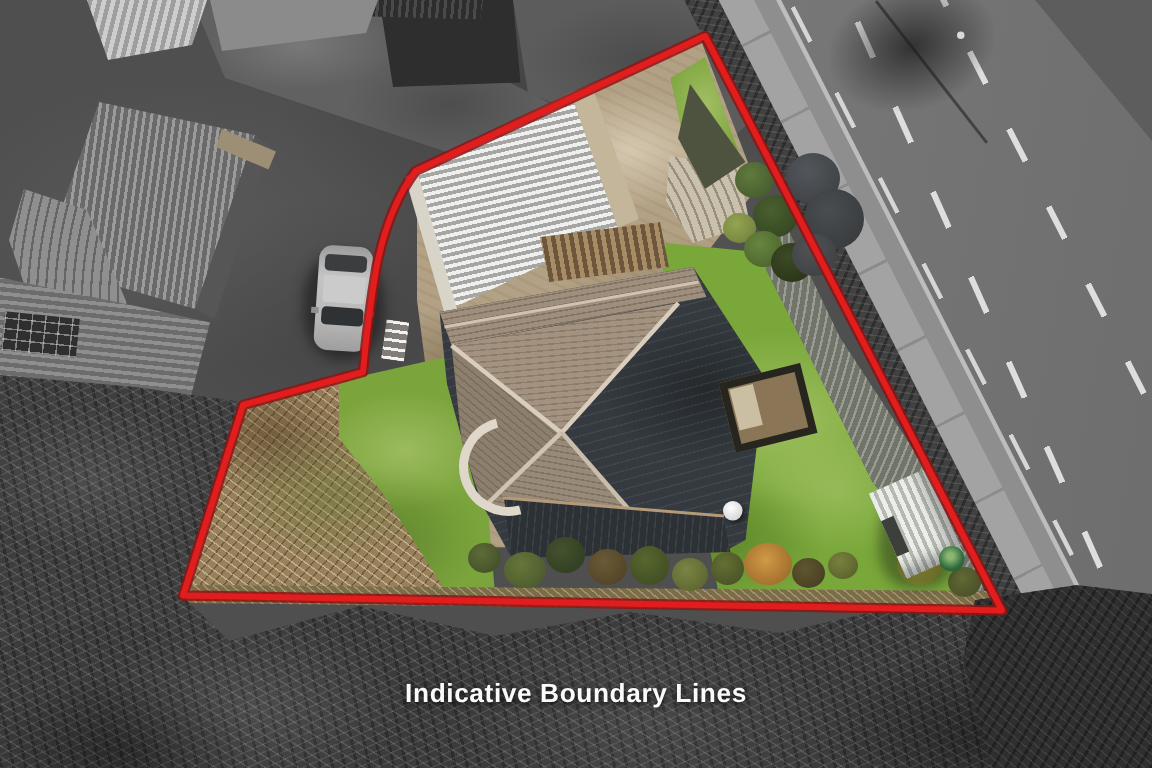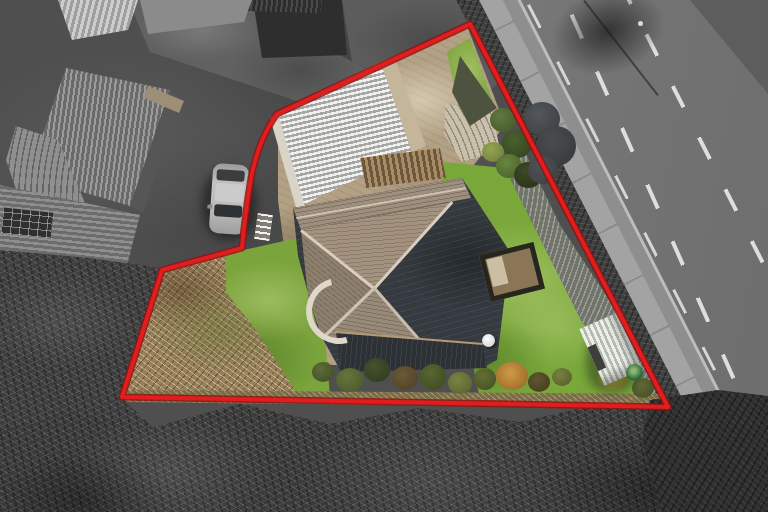--- a/index.html
+++ b/index.html
@@ -133,13 +133,14 @@
 
   <div class="ly" style="clip-path:polygon(0 430px,70px 412px,150px 428px,240px 404px,330px 424px,420px 408px,520px 422px,600px 404px,660px 408px,710px 424px,768px 402px,768px 512px,0 512px);background:#3b3b3b;background-image:radial-gradient(100px 60px at 170px 470px,rgba(255,255,255,.09),transparent),radial-gradient(130px 70px at 430px 480px,rgba(255,255,255,.07),transparent),radial-gradient(110px 60px at 660px 490px,rgba(0,0,0,.35),transparent),radial-gradient(90px 50px at 80px 500px,rgba(0,0,0,.3),transparent),repeating-linear-gradient(33deg,rgba(220,220,220,.14) 0 1px,transparent 1px 6px),repeating-linear-gradient(-24deg,rgba(200,200,200,.12) 0 1px,transparent 1px 5px),repeating-linear-gradient(78deg,rgba(0,0,0,.25) 0 2px,transparent 2px 8px);"></div>
 
   <div class="ly" style="clip-path:polygon(650px 400px,718px 390px,768px 396px,768px 512px,662px 512px,642px 440px);background:#2f2f2f;background-image:repeating-linear-gradient(40deg,rgba(200,200,200,.1) 0 1px,transparent 1px 5px),repeating-linear-gradient(-60deg,rgba(0,0,0,.3) 0 2px,transparent 2px 7px);"></div>
 
   <svg width="768" height="512" viewBox="0 0 768 512">
     <path d="M470,24 L277,114 Q259,138 251,178 Q245,214 242,248 L162,270 L122,397 L668,407 Z" fill="none" stroke="#8f1414" stroke-width="7" stroke-linejoin="round" opacity="0.85"></path>
     <path d="M470,24 L277,114 Q259,138 251,178 Q245,214 242,248 L162,270 L122,397 L668,407 Z" fill="none" stroke="#e11d1d" stroke-width="4" stroke-linejoin="round"></path>
   </svg>
 
+  <div id="caption">Indicative Boundary Lines</div>
 </div>
 
 </body></html>

